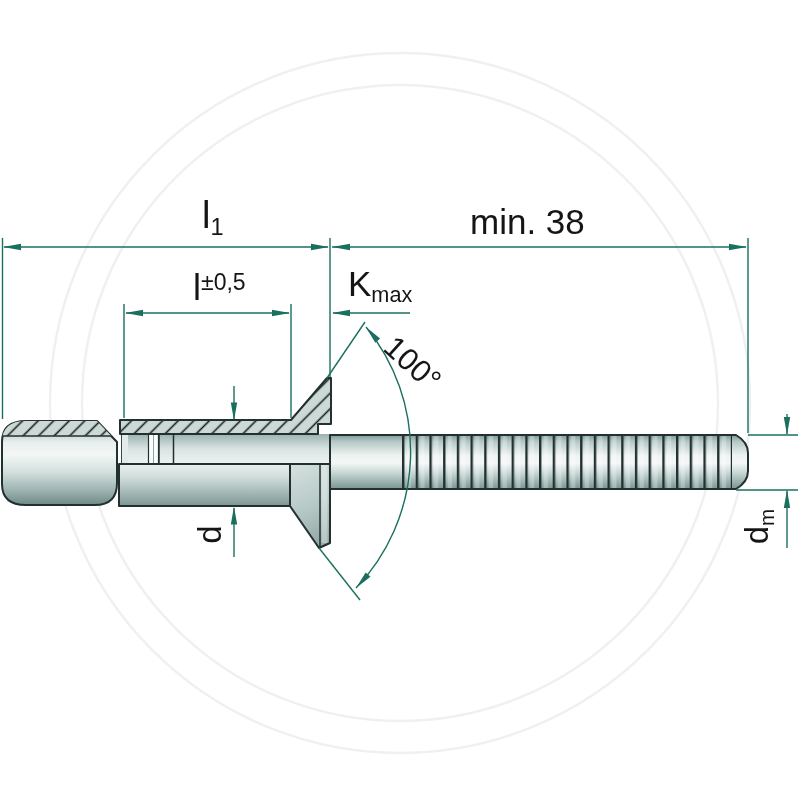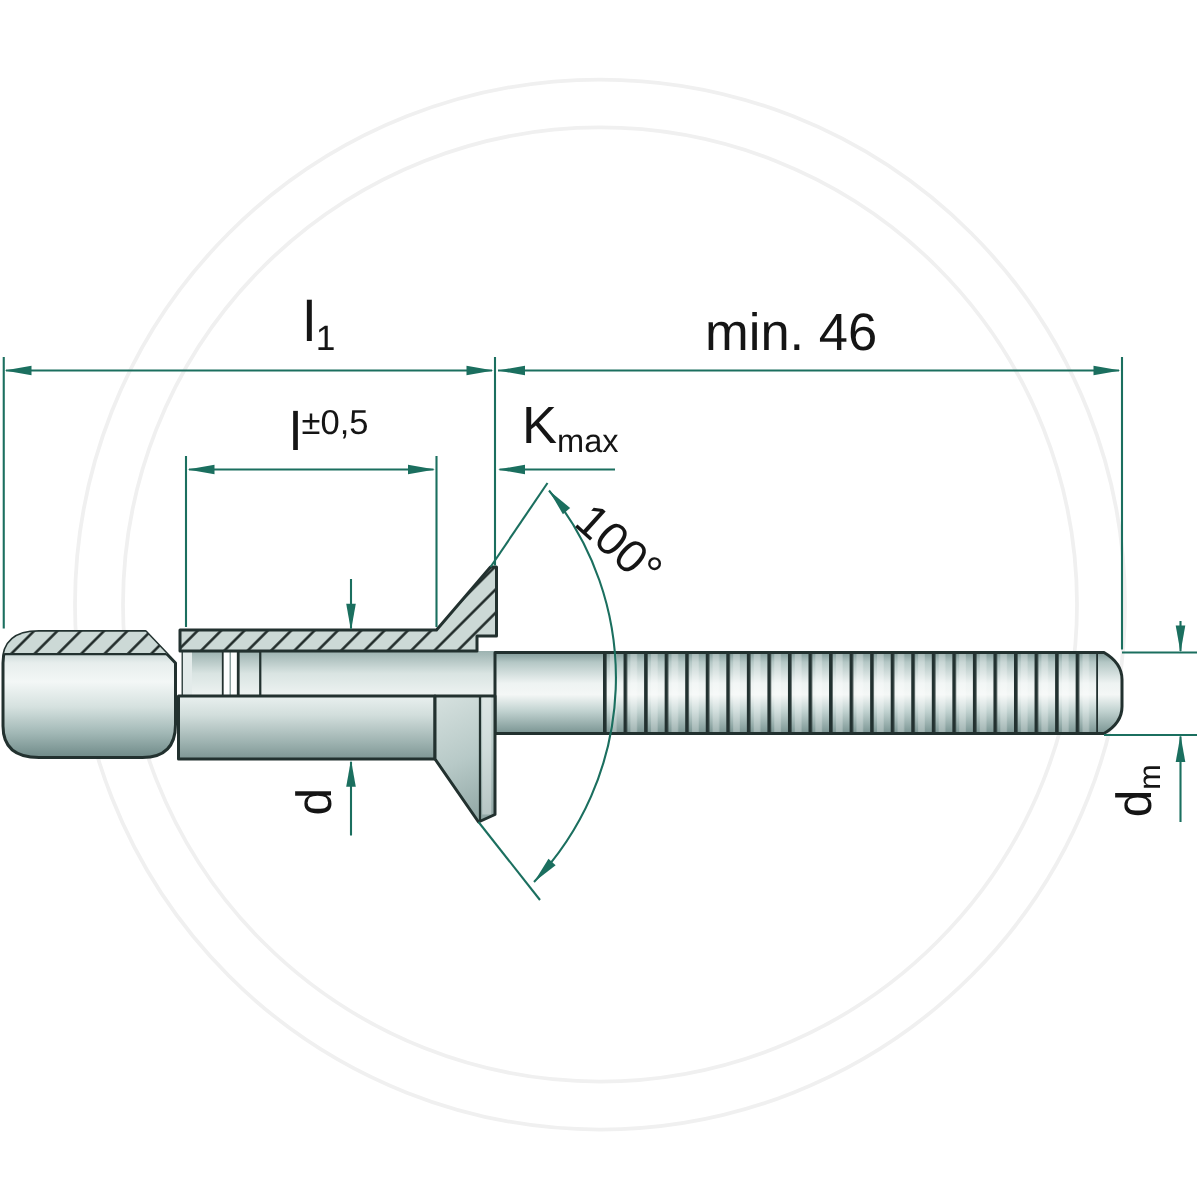--- a/index.html
+++ b/index.html
@@ -142,21 +142,21 @@
     <polygon points="0,0 -18,-3.2 -18,3.2" transform="translate(234,506.5) rotate(-90)"></polygon>
     <polygon points="0,0 -18,-3.2 -18,3.2" transform="translate(787,435) rotate(90)"></polygon>
     <polygon points="0,0 -18,-3.2 -18,3.2" transform="translate(787,490) rotate(-90)"></polygon>
     <polygon points="0,0 -18,-3.2 -18,3.2" transform="translate(366,327) rotate(-130.5)"></polygon>
     <polygon points="0,0 -18,-3.2 -18,3.2" transform="translate(356,588) rotate(132)"></polygon>
   </g>
 </svg>
 
 <div class="lbl lbl-l1"><span>l</span><sub>1</sub></div>
 
-<div class="lbl lbl-min27">min. 46</div>
+<div class="lbl lbl-min27">min. 38</div>
 
 <div class="lbl lbl-ltol"><span>l</span><sup>±0,5</sup></div>
 
 <div class="lbl lbl-kmax"><span>K</span><sub>max</sub></div>
 
 <div class="lbl lbl-angle">100°</div>
 
 <div class="lbl lbl-d">d</div>
 
 <div class="lbl lbl-dm"><span>d</span><sub>m</sub></div>

